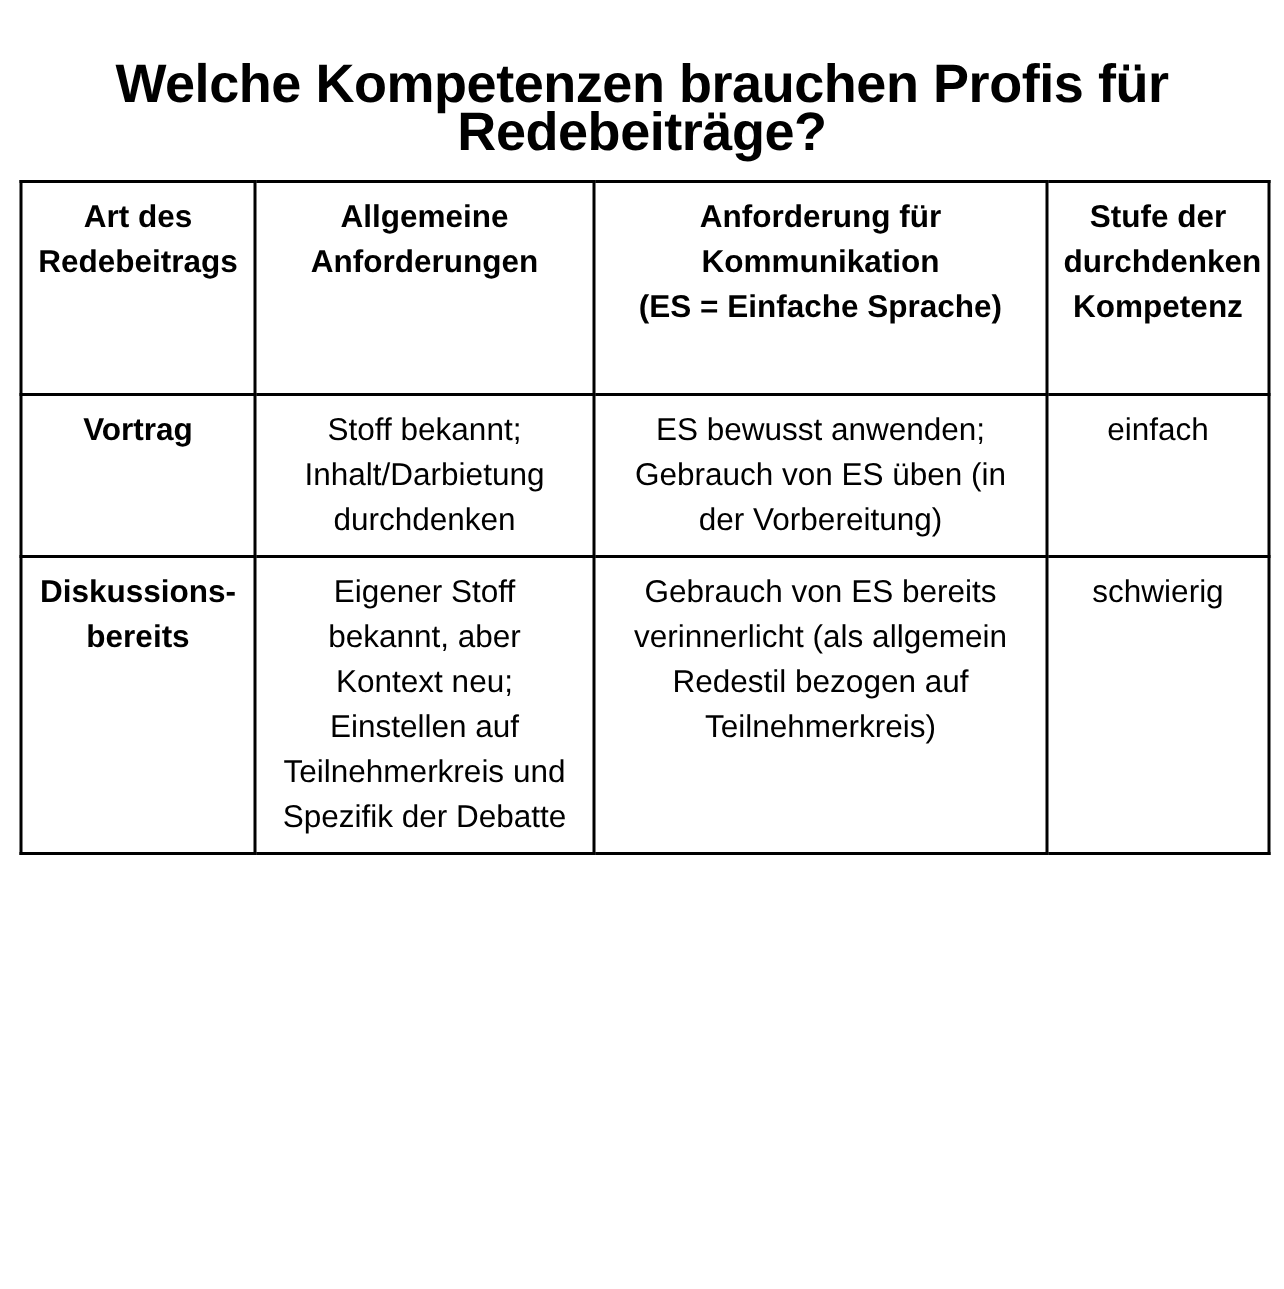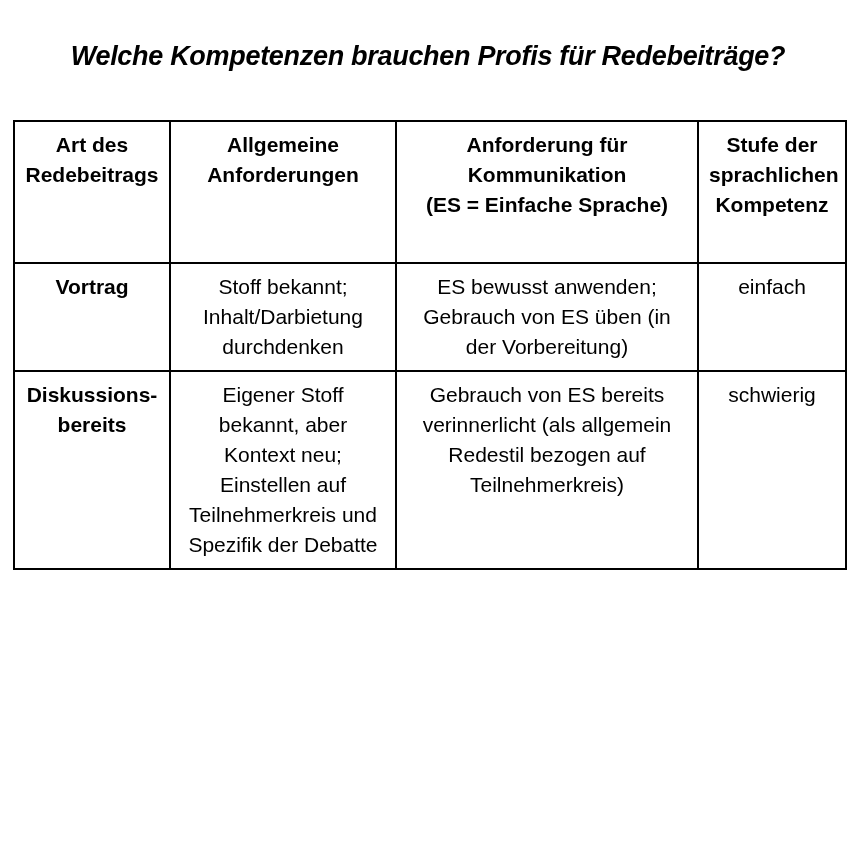--- a/index.html
+++ b/index.html
@@ -15,25 +15,24 @@
     height: 859px;
     background: #ffffff;
     overflow: hidden;
   }
   .page-title {
     position: absolute;
     top: 40px;
     left: 0;
     width: 856px;
     text-align: center;
-    font-size: 27px;
+    font-size: 36px;
     line-height: 32px;
     font-weight: 700;
     letter-spacing: -0.3px;
-    font-style: italic;
   }
   table.comp-table {
     position: absolute;
     left: 13px;
     top: 120px;
     width: 832px;
     border-collapse: collapse;
     table-layout: fixed;
   }
   .comp-table th,
@@ -77,21 +76,21 @@
     <thead>
       <tr class="r-head">
         <th>Art des
 Redebeitrags</th>
         <th>Allgemeine
 Anforderungen</th>
         <th>Anforderung für
 Kommunikation
 (ES = Einfache Sprache)</th>
         <th>Stufe der
-sprachlichen
+durchdenken
 Kompetenz</th>
       </tr>
     </thead>
     <tbody>
       <tr class="r-1">
         <td class="bold">Vortrag</td>
         <td>Stoff bekannt;
 Inhalt/Darbietung
 durchdenken</td>
         <td>ES bewusst anwenden;

